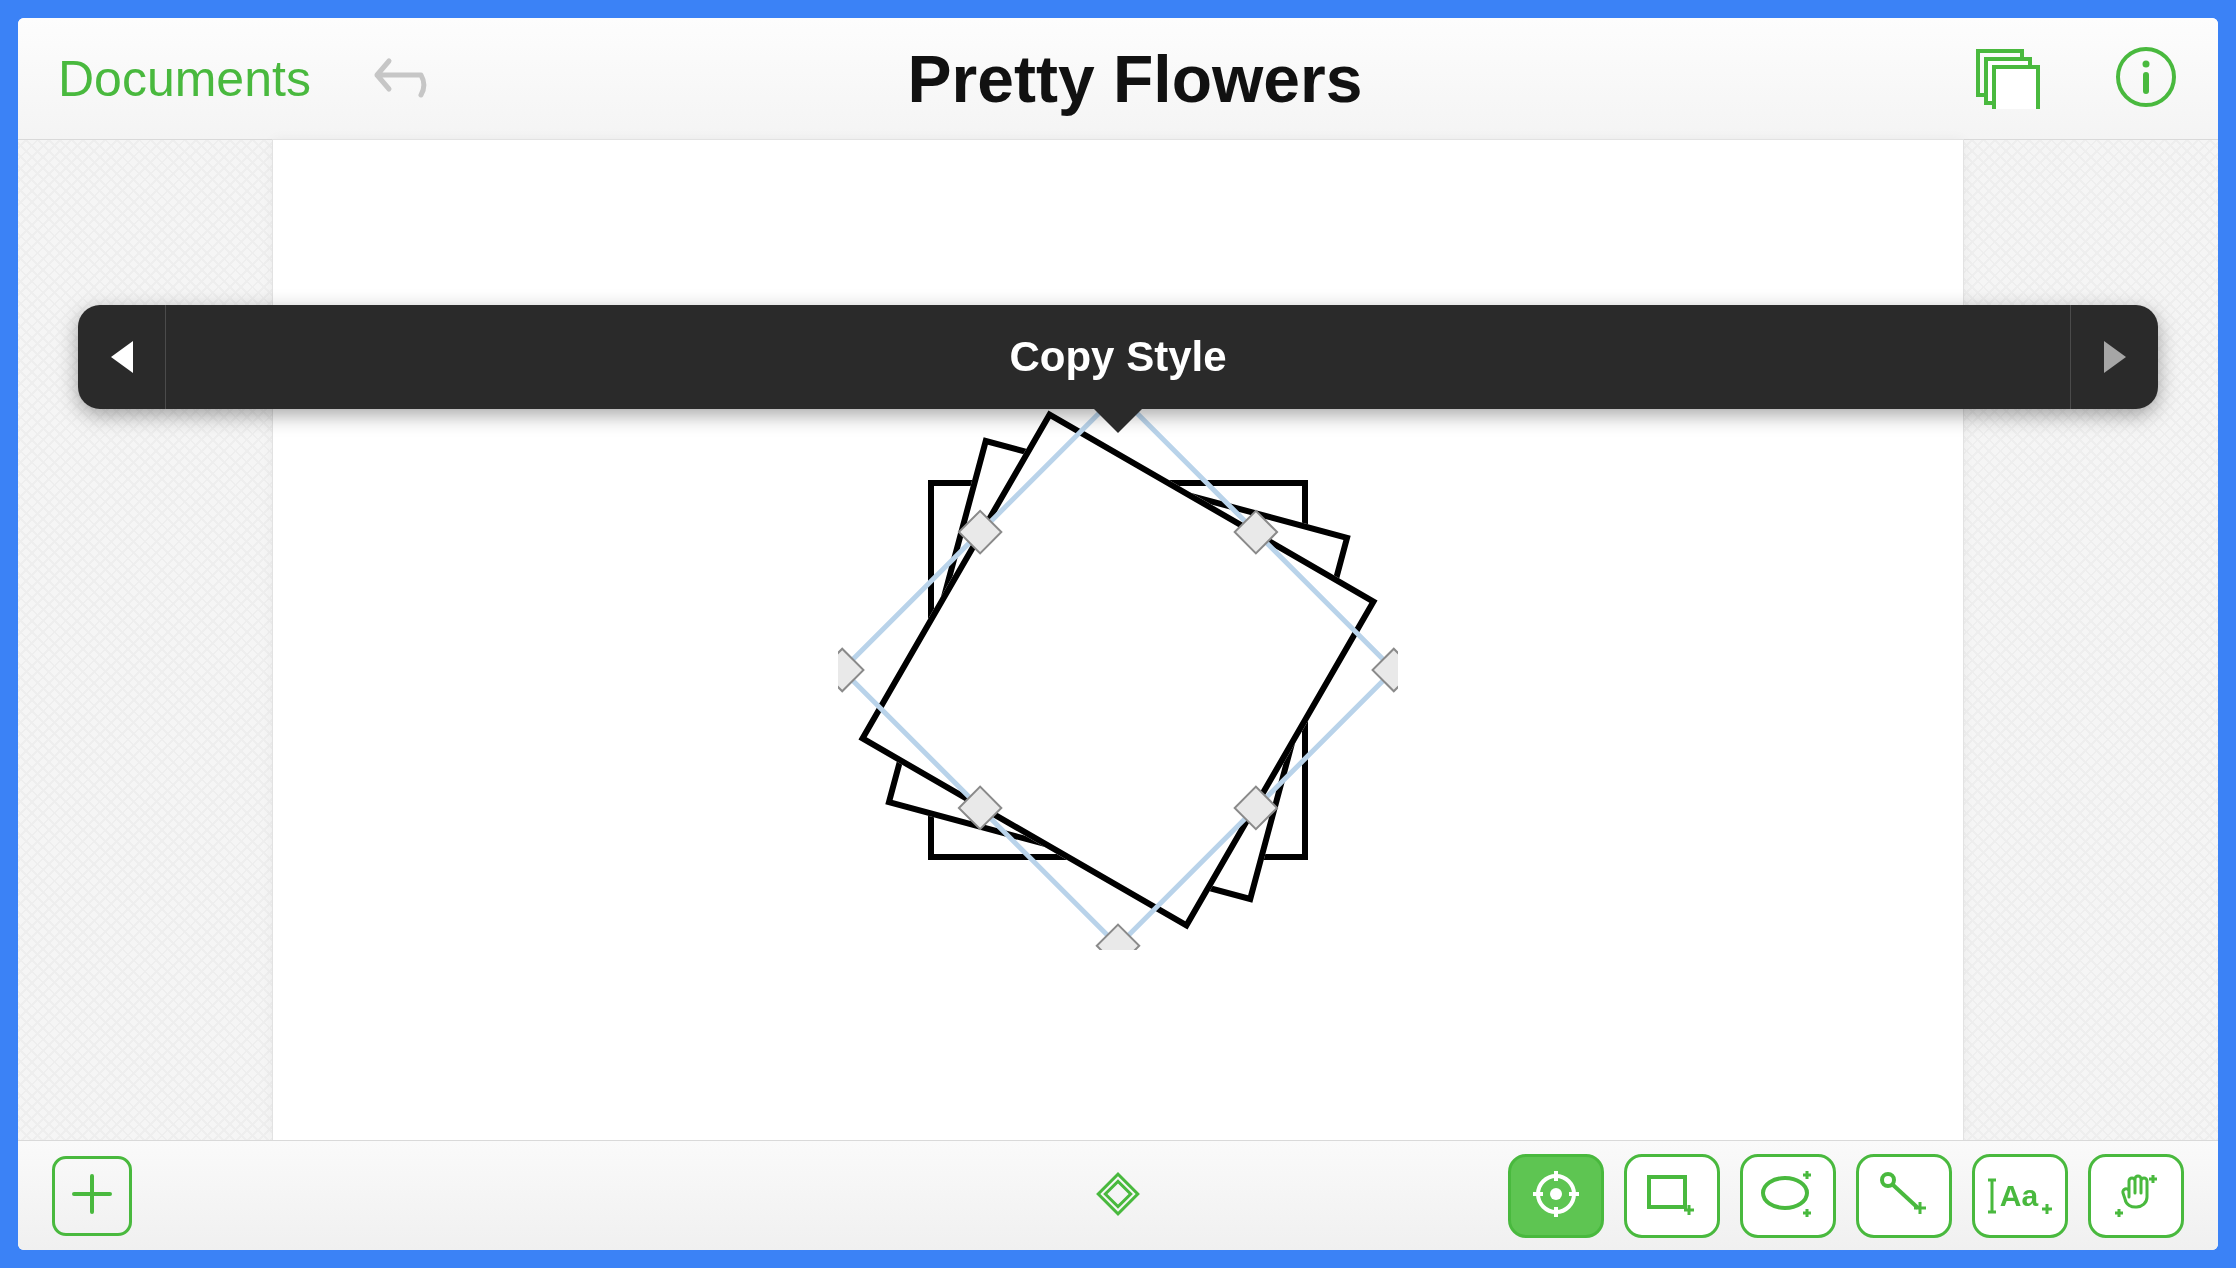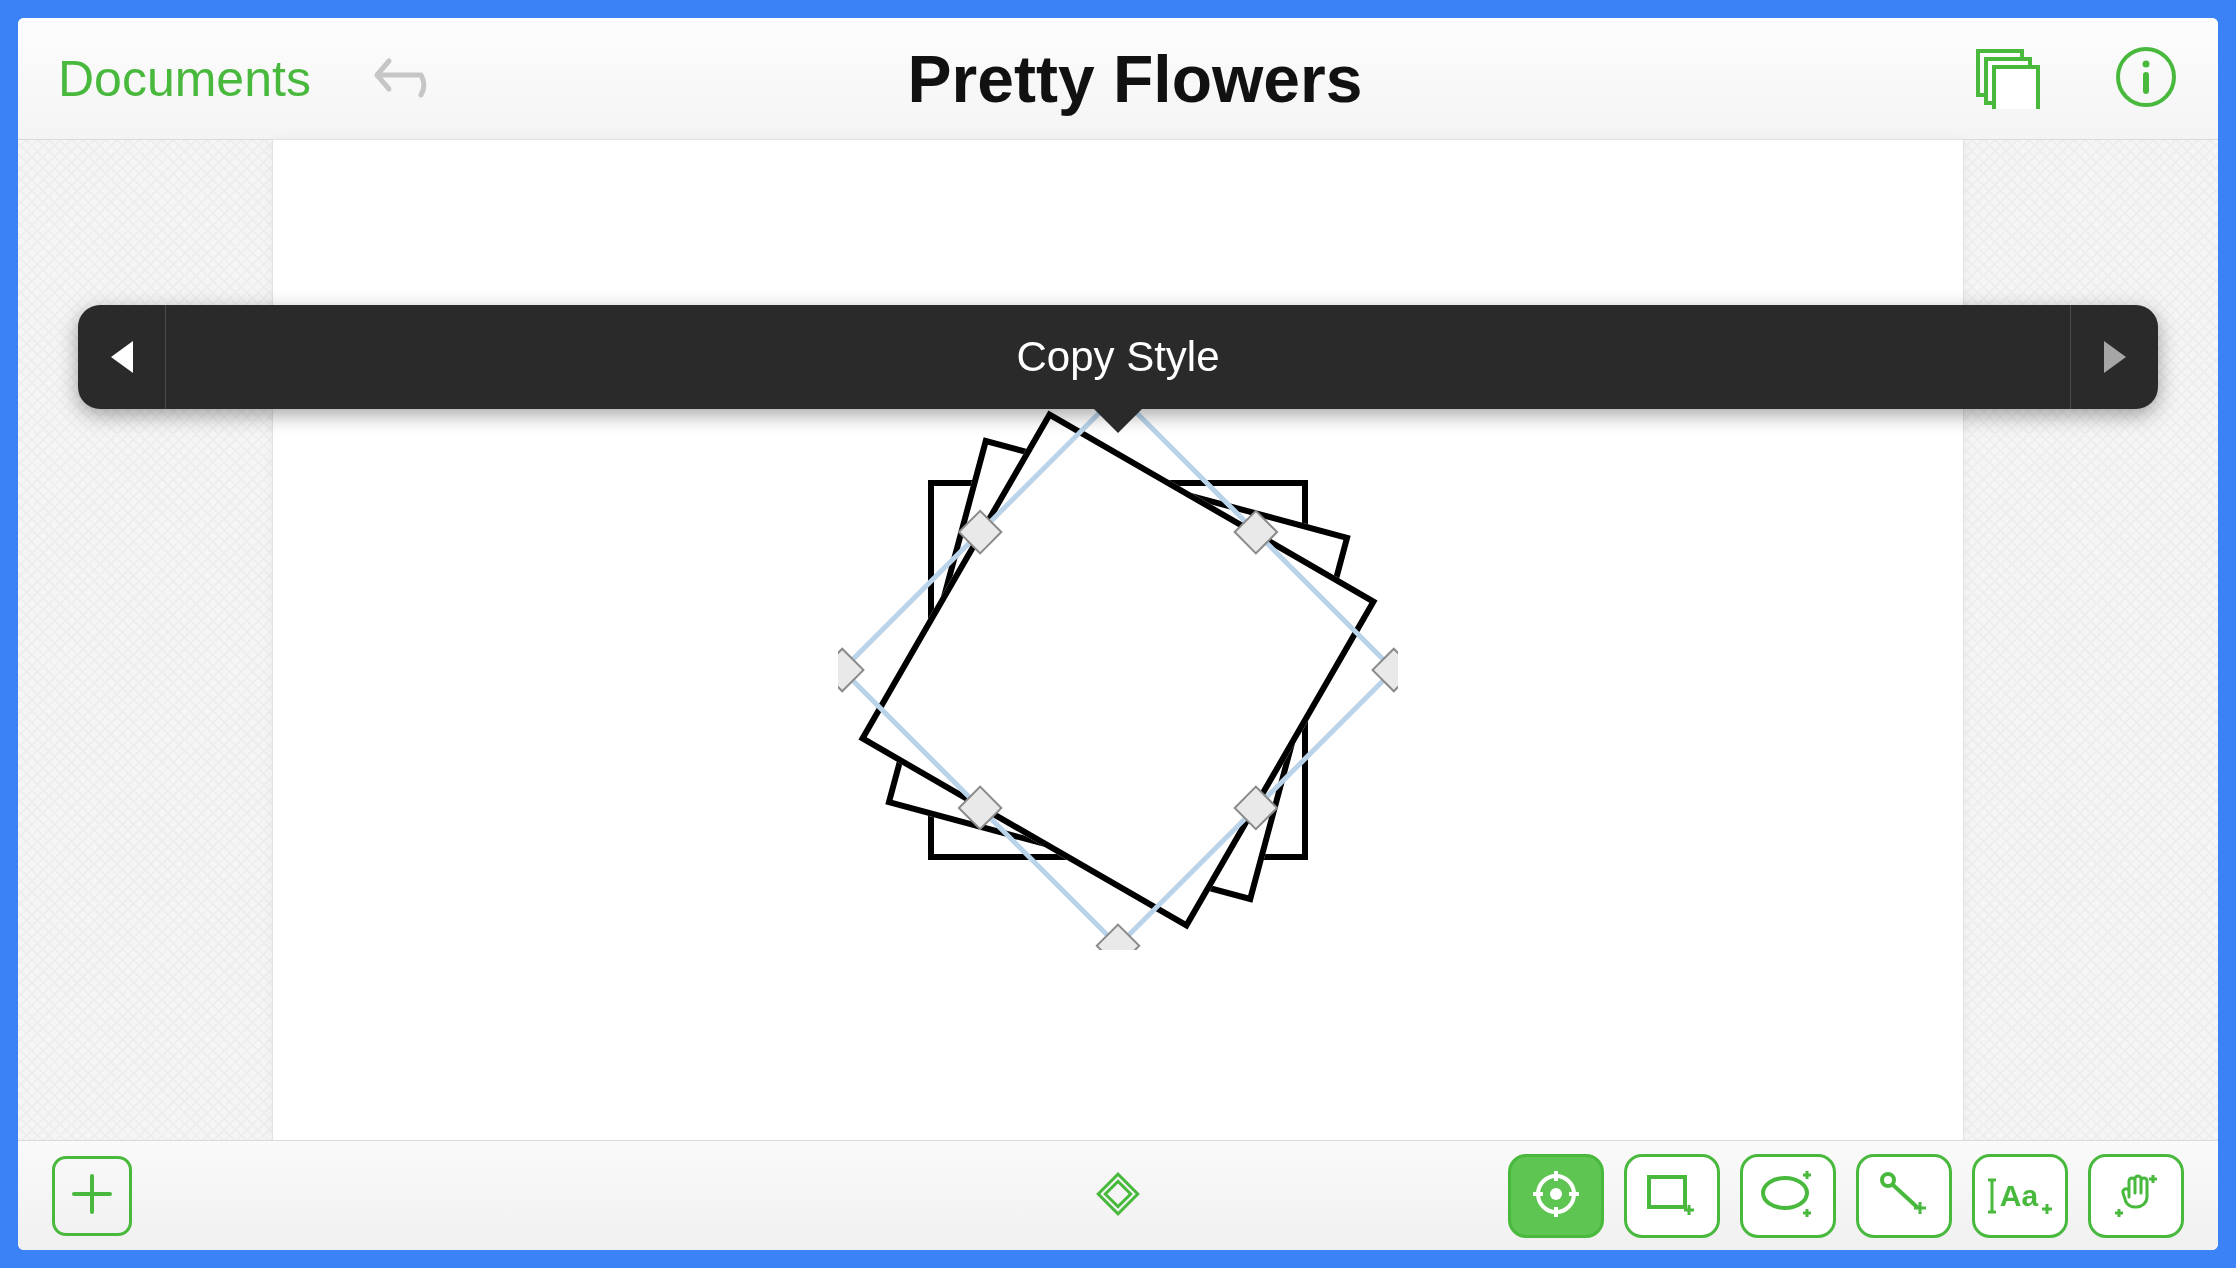--- a/index.html
+++ b/index.html
@@ -111,21 +111,21 @@
   }
   .pop-arrow.left  { border-right: 1px solid #4b4b4b; border-radius:22px 0 0 22px;}
   .pop-arrow.right { border-left: 1px solid #4b4b4b; border-radius:0 22px 22px 0;}
   .pop-item {
     flex:1;
     display:flex;
     align-items:center;
     justify-content:center;
     color:#fff;
     font-size: 42px;
-    font-weight:400;
+    font-weight:700;
     cursor:pointer;
   }
   .pop-item + .pop-item { border-left: 1px solid #4b4b4b; }
   .tri { width:0; height:0; }
   .tri.l { border-top:16px solid transparent; border-bottom:16px solid transparent; border-right:22px solid #fff; }
   .tri.r { border-top:16px solid transparent; border-bottom:16px solid transparent; border-left:22px solid #a6a6a6; }
 
   
   .shape-stack { position:absolute; left:50%; top:340px; transform:translateX(-50%);}
   .sq { position:absolute; width:380px; height:380px; border:6px solid #000; background:#fff; left:-190px; top:0;}

